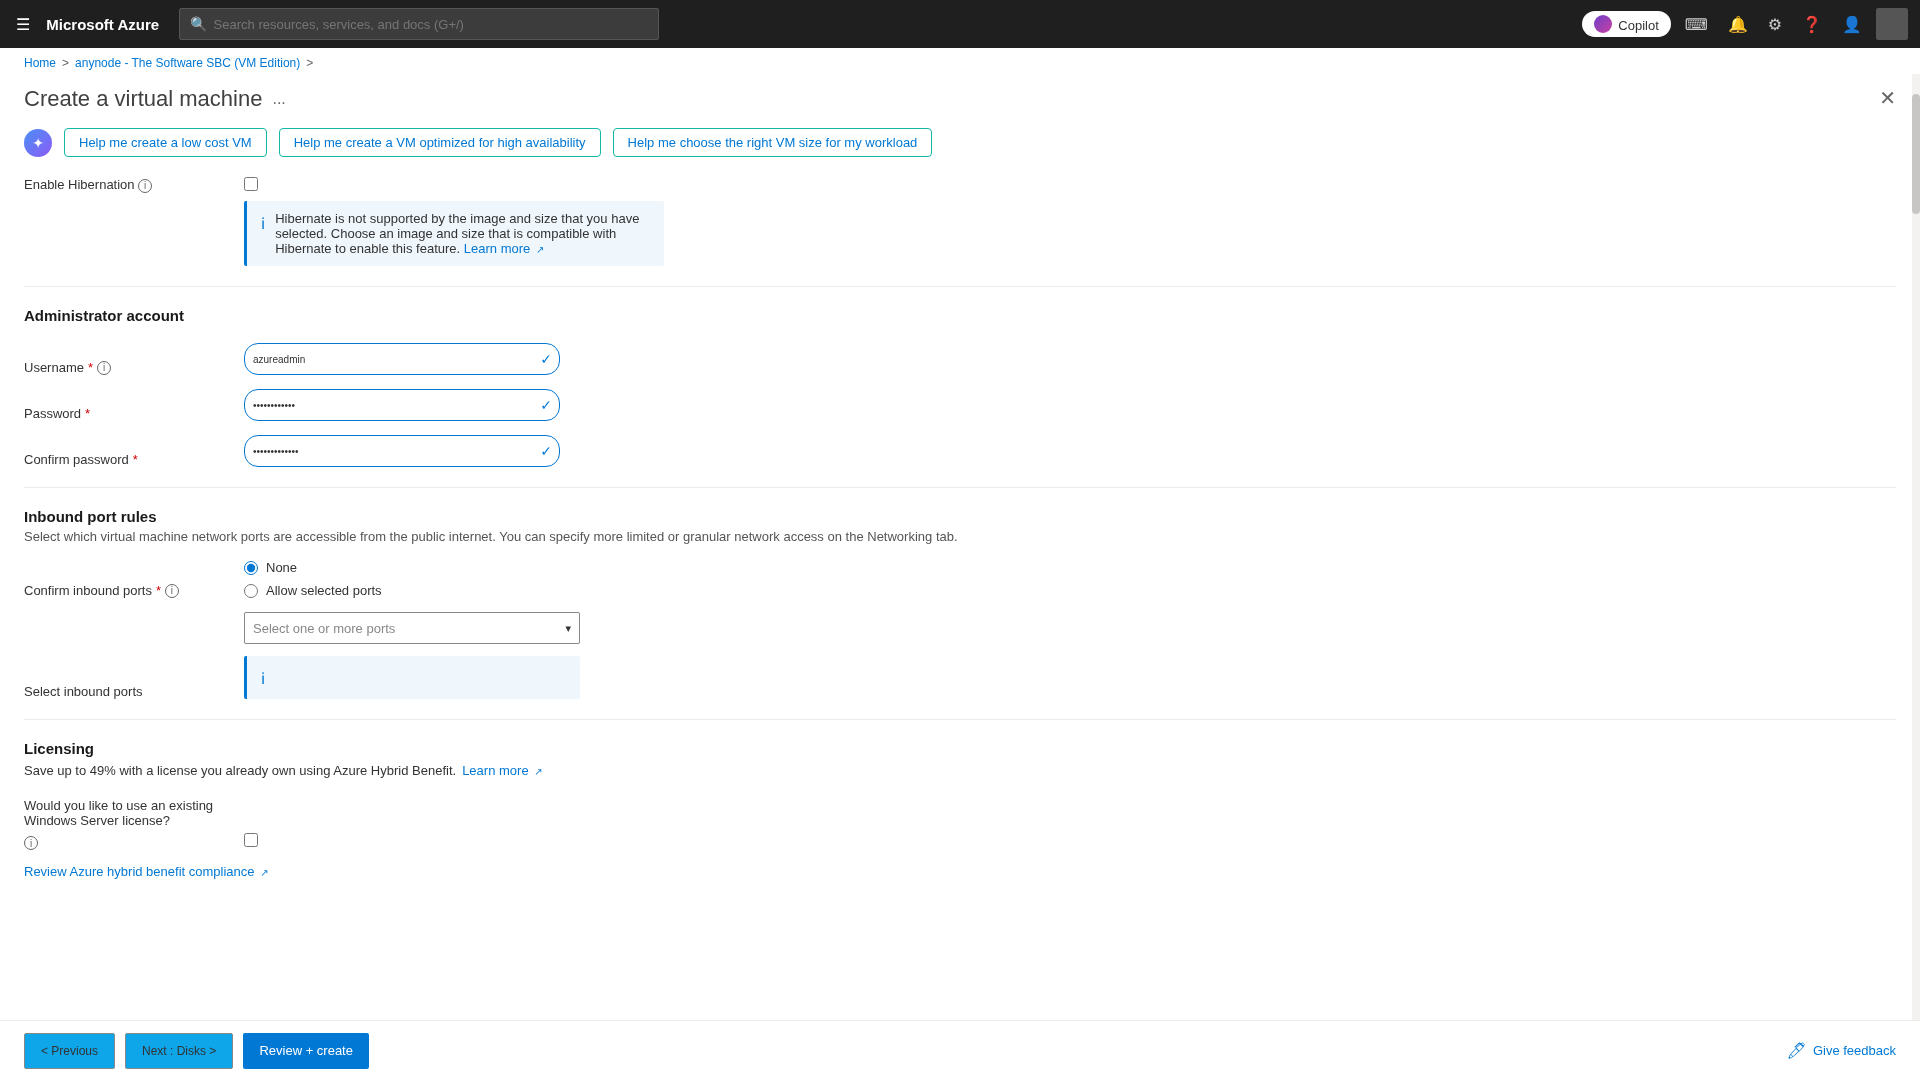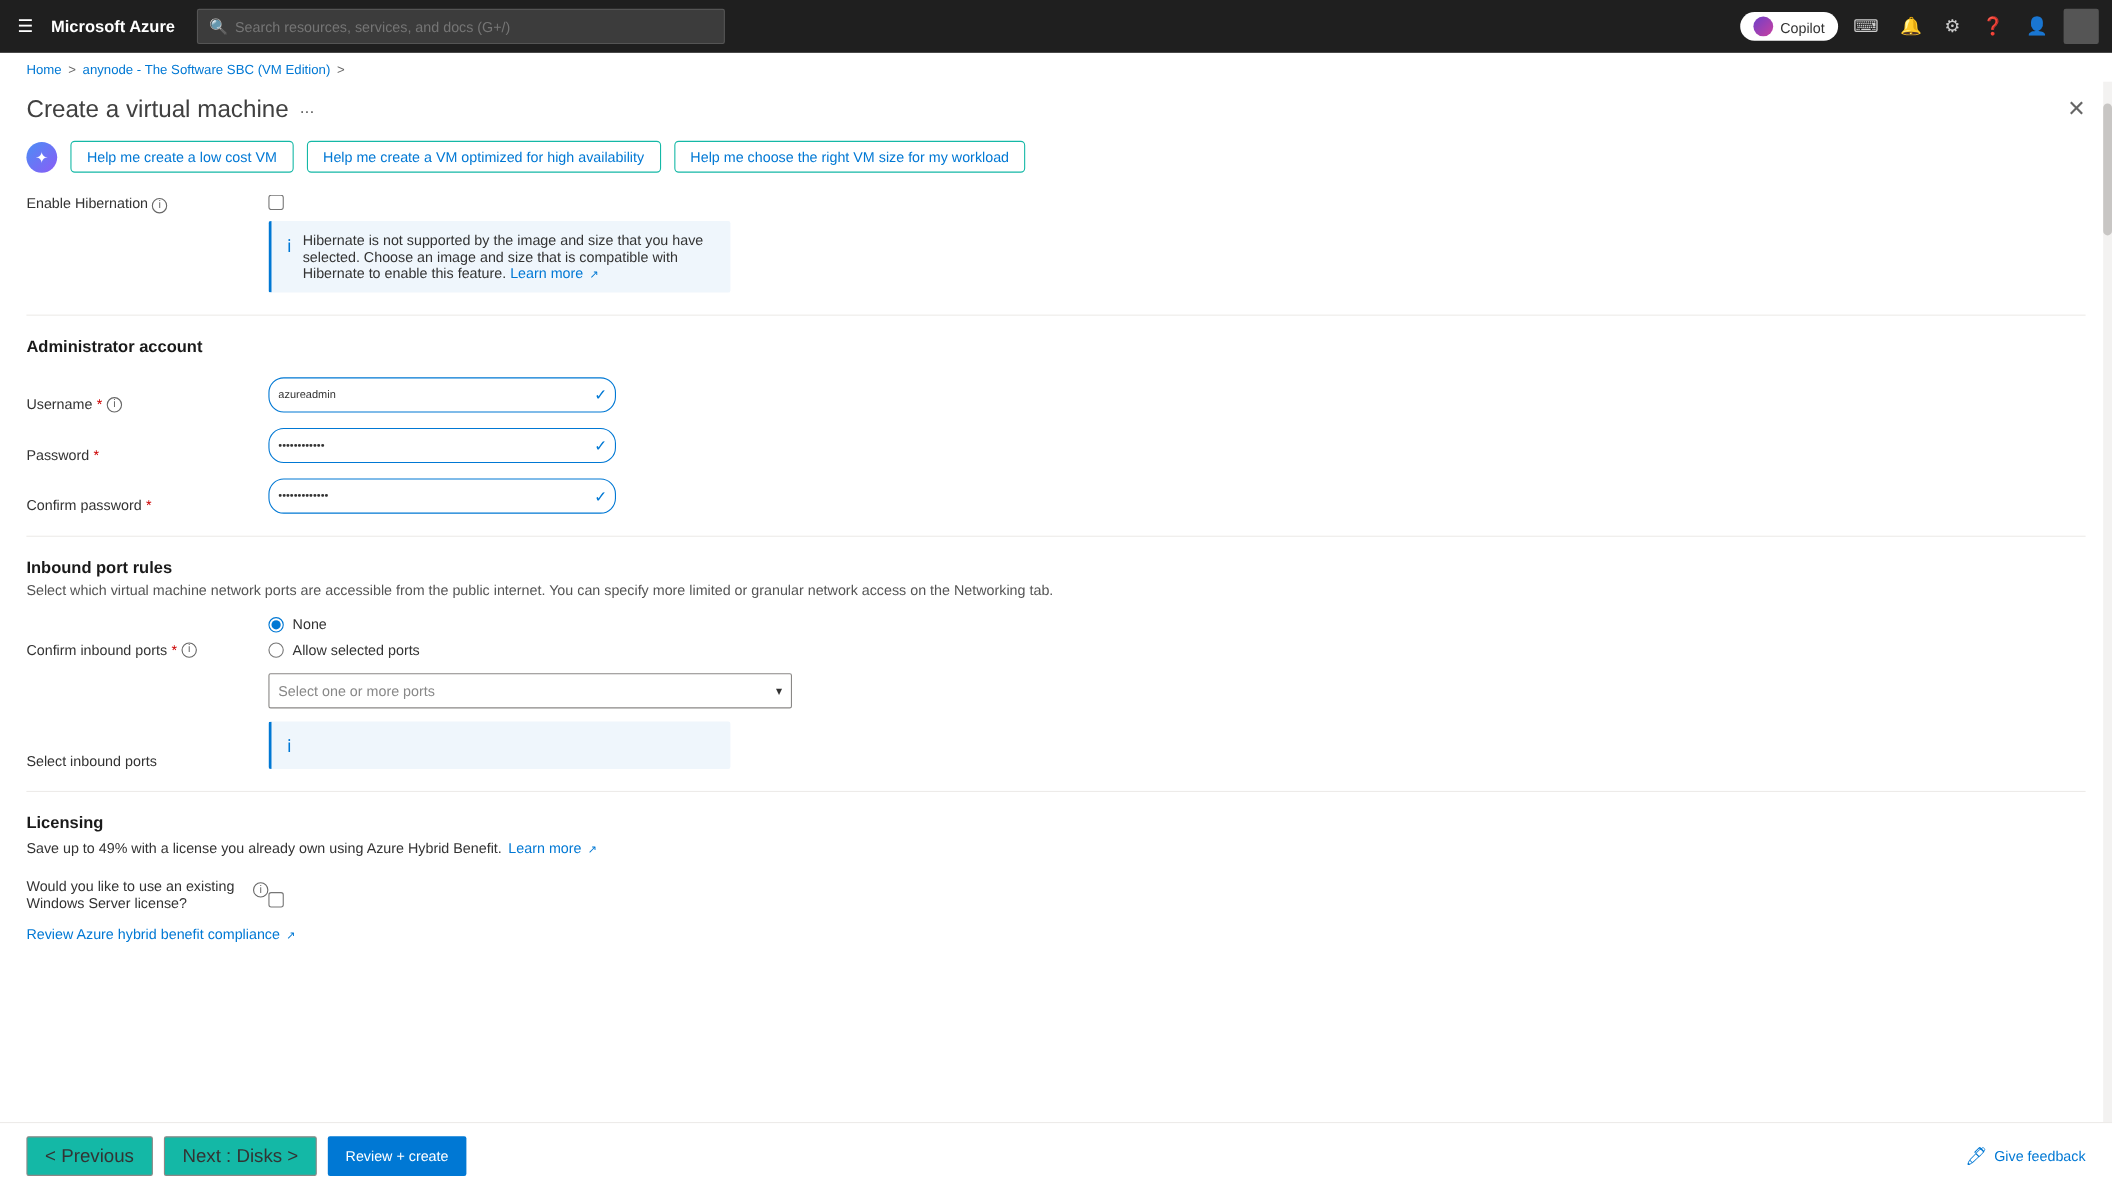--- a/index.html
+++ b/index.html
@@ -61,33 +61,33 @@
     .hibernation-label { width: 220px; flex-shrink: 0; }
     .hibernation-right { display: flex; flex-direction: column; gap: 10px; }
 
     
     .inbound-section { margin-top: 8px; }
     .radio-group { display: flex; flex-direction: column; gap: 8px; }
     .radio-item { display: flex; align-items: center; gap: 8px; font-size: 13px; cursor: pointer; }
     .radio-input { width: 14px; height: 14px; accent-color: #0078d4; cursor: pointer; }
 
     
-    .dropdown { width: 476px; height: 32px; border: 1px solid #8a8886; border-radius: 2px; background: #fff; display: flex; align-items: center; padding: 0 8px; cursor: pointer; position: relative; color: #888; font-size: 13px; }
+    .dropdown { width: 336px; height: 32px; border: 1px solid #8a8886; border-radius: 2px; background: #fff; display: flex; align-items: center; padding: 0 8px; cursor: pointer; position: relative; color: #888; font-size: 13px; }
     .dropdown-arrow { margin-left: auto; color: #333; font-size: 11px; }
 
     
     .section-divider { border: none; border-top: 1px solid #edebe9; margin: 20px 0; }
 
     
     .link { color: #0078d4; text-decoration: none; font-size: 13px; }
     .link-icon { font-size: 10px; margin-left: 2px; }
 
     
     .bottombar { background: #fff; border-top: 1px solid #edebe9; height: 60px; display: flex; align-items: center; padding: 0 24px; gap: 10px; flex-shrink: 0; }
-    .btn-default { border: 1px solid #8a8886; background: #14b8a6; color: #333; padding: 6px 16px; border-radius: 2px; font-size: 17px; cursor: pointer; height: 36px; text-align: center; }
+    .btn-default { border: 1px solid #8a8886; background: #0ea5e9; color: #333; padding: 6px 16px; border-radius: 2px; font-size: 12px; cursor: pointer; height: 36px; text-align: center; }
     .btn-primary { background: #0078d4; color: #fff; border: none; padding: 6px 16px; border-radius: 2px; font-size: 13px; cursor: pointer; height: 36px; }
     .feedback-btn { margin-left: auto; color: #0078d4; background: none; border: none; font-size: 13px; cursor: pointer; display: flex; align-items: center; gap: 6px; }
     .feedback-icon { font-size: 16px; }
 
     
     .scroll-indicator { position: absolute; right: 0; top: 0; bottom: 0; width: 8px; background: #f3f2f1; }
     .scroll-thumb { width: 8px; height: 120px; background: #c8c6c4; border-radius: 4px; position: absolute; top: 20px; }
   </style>
 </head>
 <body>
@@ -245,21 +245,21 @@
     <div class="section-title">Licensing</div>
     <div style="display:flex;align-items:center;gap:6px;margin:6px 0 14px;">
       <span>Save up to 49% with a license you already own using Azure Hybrid Benefit.</span>
       <a href="#" class="link">
         <span>Learn more</span>
         <span class="link-icon">↗</span>
       </a>
     </div>
 
     <div class="form-row">
-      <div class="form-label" style="width:220px;flex-direction:row;align-items:flex-start;">
+      <div class="form-label" style="width:220px;flex-direction:column;align-items:flex-start;">
         <span>Would you like to use an existing Windows Server license?</span>
         <span class="info-icon" style="margin-top:4px;">i</span>
       </div>
       <div>
         <input type="checkbox" class="form-checkbox" style="">
       </div>
     </div>
 
     <a href="#" class="link">
       <span>Review Azure hybrid benefit compliance</span>

